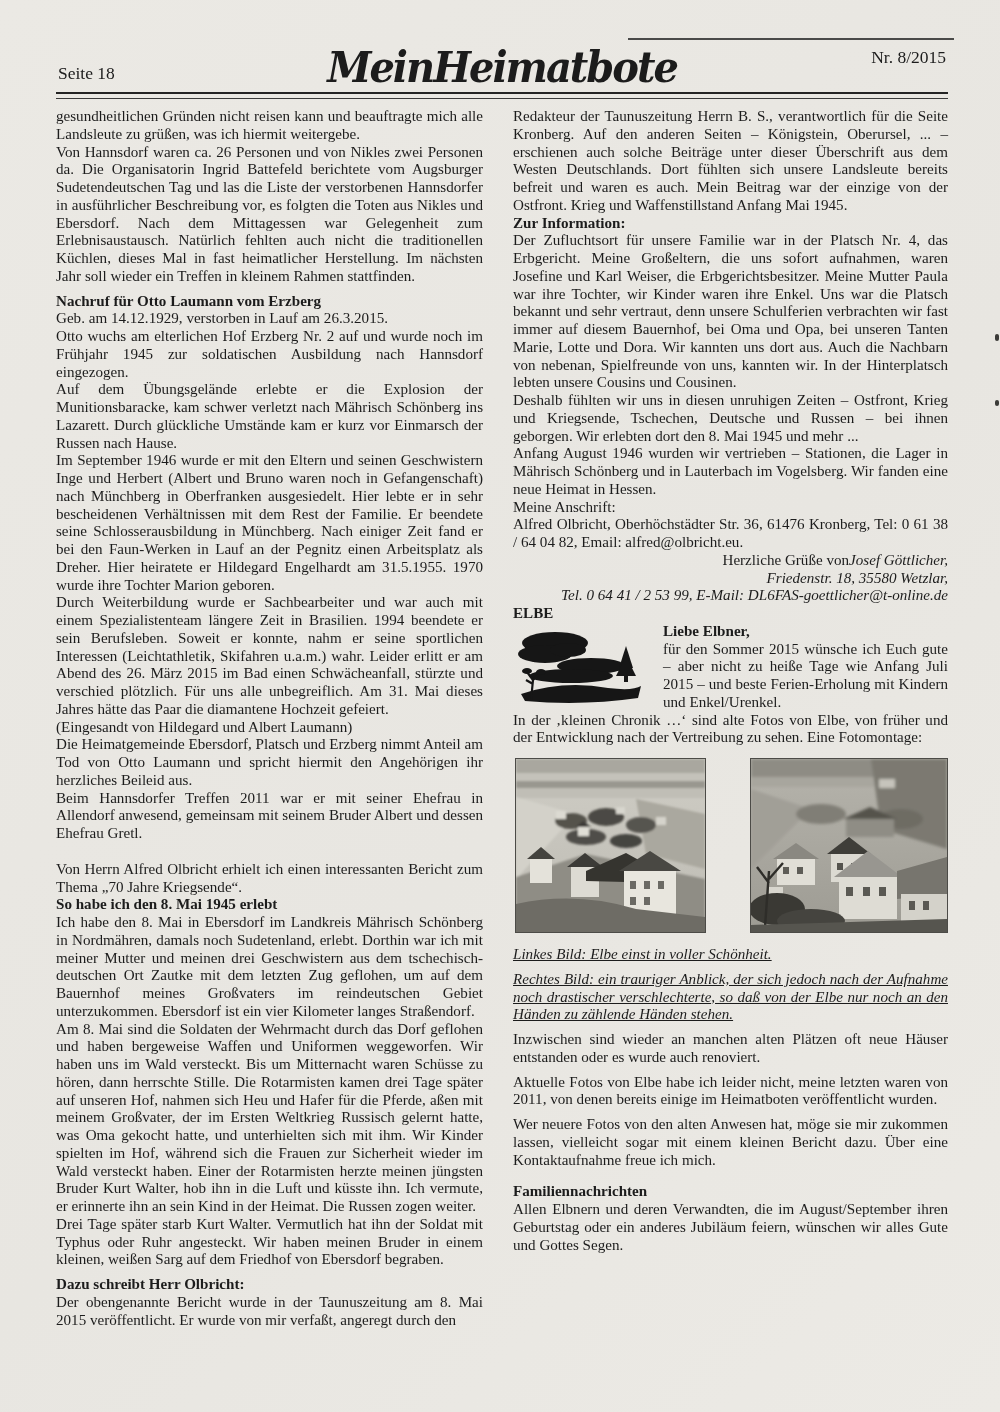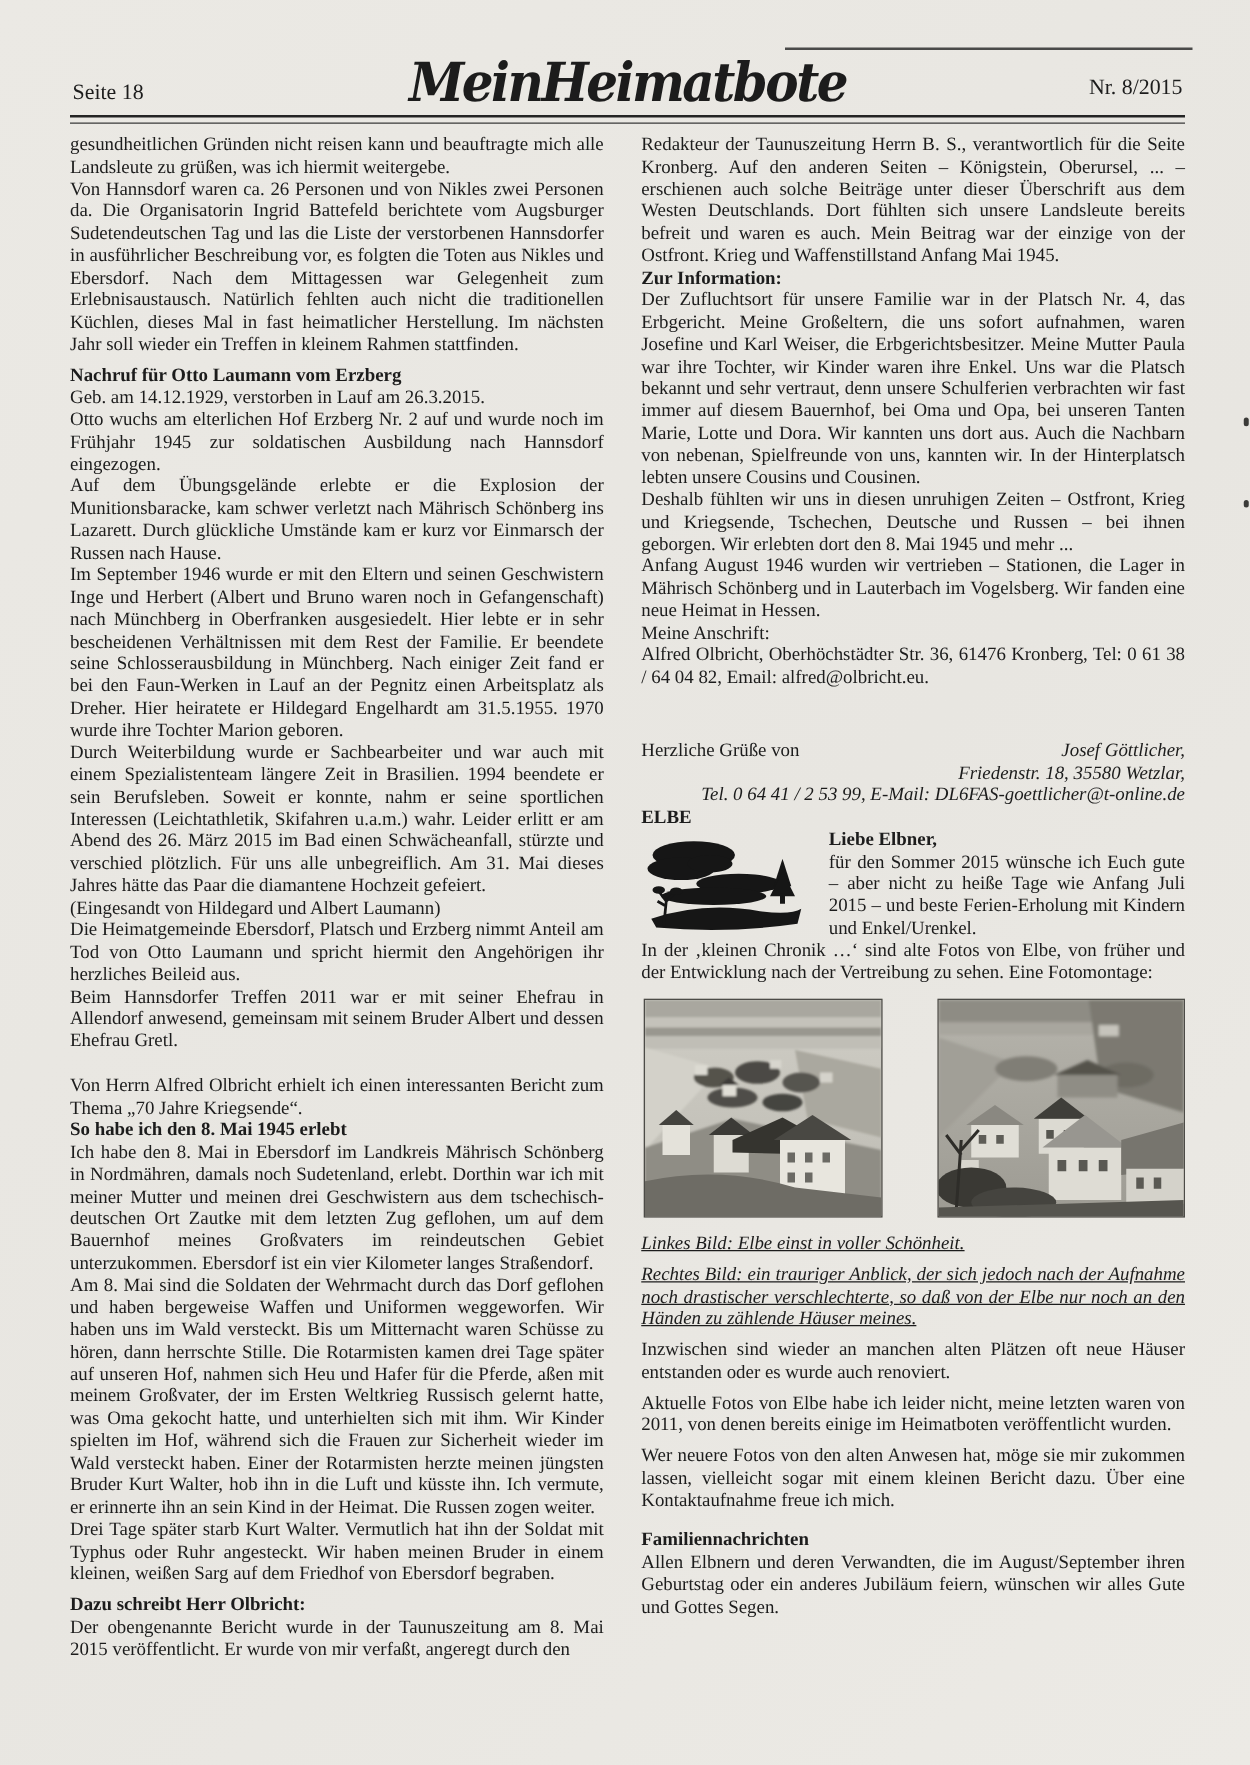--- a/index.html
+++ b/index.html
@@ -10,21 +10,21 @@
     background:linear-gradient(135deg,#ebe9e4 0%,#e8e6e1 55%,#eceae5 100%);
     box-sizing:border-box;
     padding:30px 52px 20px 56px;
     font-family:"Liberation Serif","DejaVu Serif",serif;
     color:#1c1c1c;
     overflow:hidden;
   }
   
   .masthead-row{position:relative;height:58px;}
   .pageno{position:absolute;left:2px;bottom:4px;font-size:17.5px;}
-  .issue{position:absolute;right:2px;bottom:8px;font-size:17.5px;}
+  .issue{position:absolute;right:2px;bottom:20px;font-size:17.5px;}
   .masthead{
     position:absolute;left:50%;transform:translateX(-50%) scaleY(1.08);
     bottom:-2px;
     font-family:"DejaVu Serif",serif;
     font-weight:bold;font-style:italic;
     font-size:40px;letter-spacing:-2px;
     white-space:nowrap;
   }
   .rule{margin-top:4px;height:4px;border-top:2.5px solid #242424;border-bottom:1px solid #3a3a3a;}
   .top-artifact{position:absolute;left:628px;top:38px;width:326px;height:2px;background:#2e2e2e;opacity:.85;}
@@ -33,21 +33,21 @@
   
   .columns{display:flex;gap:30px;margin-top:9px;}
   .col{flex:1;font-size:15.1px;line-height:17.75px;text-align:justify;
        hyphens:auto;-webkit-hyphens:auto;}
   .col p{margin:0;}
   .h{font-weight:bold;margin:0;}
   .gap{margin-top:18px !important;}
   .gap-sm{margin-top:7px !important;}
   .sig{text-align:right;font-style:italic;}
   .caption{font-style:italic;text-decoration:underline;}
-  .row2{display:flex;justify-content:space-between;align-items:baseline;margin-top:41px;}
+  .row2{display:flex;justify-content:flex-end;align-items:baseline;}
 
   
   .elbe-heading{text-align:left;font-weight:bold;margin:16px 0 1px 0;}
   .elbe-intro{overflow:visible;}
   .tree{float:left;width:137px;height:78px;margin:5px 13px 2px 0;}
   .photos{display:flex;gap:44px;margin:11px 0 0 2px;}
   .photos figure{margin:0;border:1px solid #4c4b47;line-height:0;background:#b8b6af;}
   .caption-block{margin-top:13px !important;}
 </style>
 </head>
@@ -220,21 +220,21 @@
               <ellipse cx="26" cy="150" rx="28" ry="16" fill="#3a3934"></ellipse>
               <ellipse cx="60" cy="162" rx="34" ry="12" fill="#45443f"></ellipse>
               <path d="M14 168 L18 112 M18 124 L6 108 M18 120 L32 104" stroke="#2e2d29" stroke-width="2.4" fill="none"></path>
               <path d="M0 166 L196 160 L196 173 L0 173 Z" fill="#56554f"></path>
             </g>
           </svg>
         </figure>
       </div>
 
       <p class="caption caption-block">Linkes Bild: Elbe einst in voller Schönheit.</p>
-      <p class="caption gap-sm">Rechtes Bild: ein trauriger Anblick, der sich jedoch nach der Aufnahme noch drastischer verschlechterte, so daß von der Elbe nur noch an den Händen zu zählende Häuser meines.</p>
+      <p class="caption gap-sm">Rechtes Bild: ein trauriger Anblick, der sich jedoch nach der Aufnahme noch drastischer verschlechterte, so daß von der Elbe nur noch an den Händen zu zählende Händen stehen.</p>
       <p class="gap-sm">Inzwischen sind wieder an manchen alten Plätzen oft neue Häuser entstanden oder es wurde auch renoviert.</p>
       <p class="gap-sm">Aktuelle Fotos von Elbe habe ich leider nicht, meine letzten waren von 2011, von denen bereits einige im Heimatboten veröffentlicht wurden.</p>
       <p class="gap-sm">Wer neuere Fotos von den alten Anwesen hat, möge sie mir zukommen lassen, vielleicht sogar mit einem kleinen Bericht dazu. Über eine Kontaktaufnahme freue ich mich.</p>
       <p class="h" style="margin-top:14px">Familiennachrichten</p>
       <p>Allen Elbnern und deren Verwandten, die im August/September ihren Geburtstag oder ein anderes Jubiläum feiern, wünschen wir alles Gute und Gottes Segen.</p>
     </section>
   </div>
 </div>
 
 </body></html>

